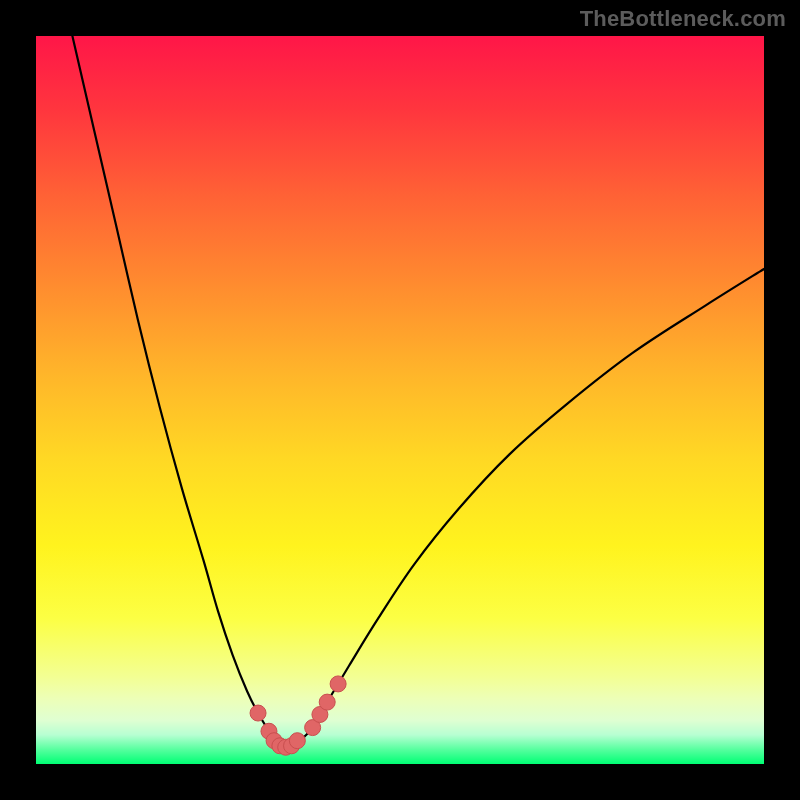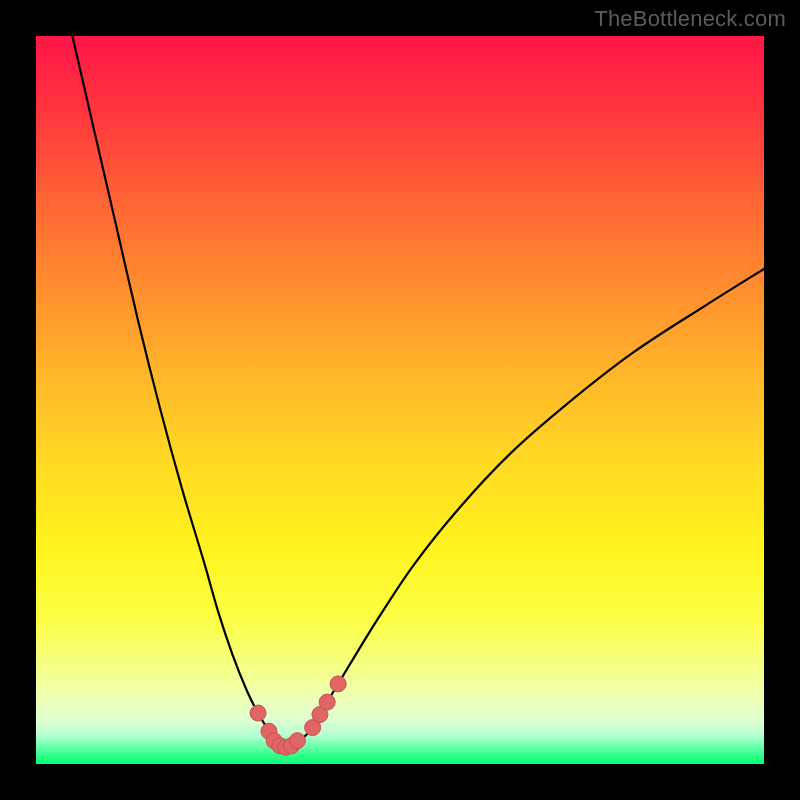--- a/index.html
+++ b/index.html
@@ -33,21 +33,21 @@
       #57ff9f 98%,
       #00ff74 100%
     );
   }
   .watermark {
     position: absolute;
     top: 6px;
     right: 14px;
     color: #5c5c5c;
     font-size: 22px;
-    font-weight: 400;
+    font-weight: 700;
     letter-spacing: 0.2px;
     user-select: none;
   }
   svg.curve {
     position: absolute;
     left: 0;
     top: 0;
     width: 728px;
     height: 728px;
     overflow: visible;

